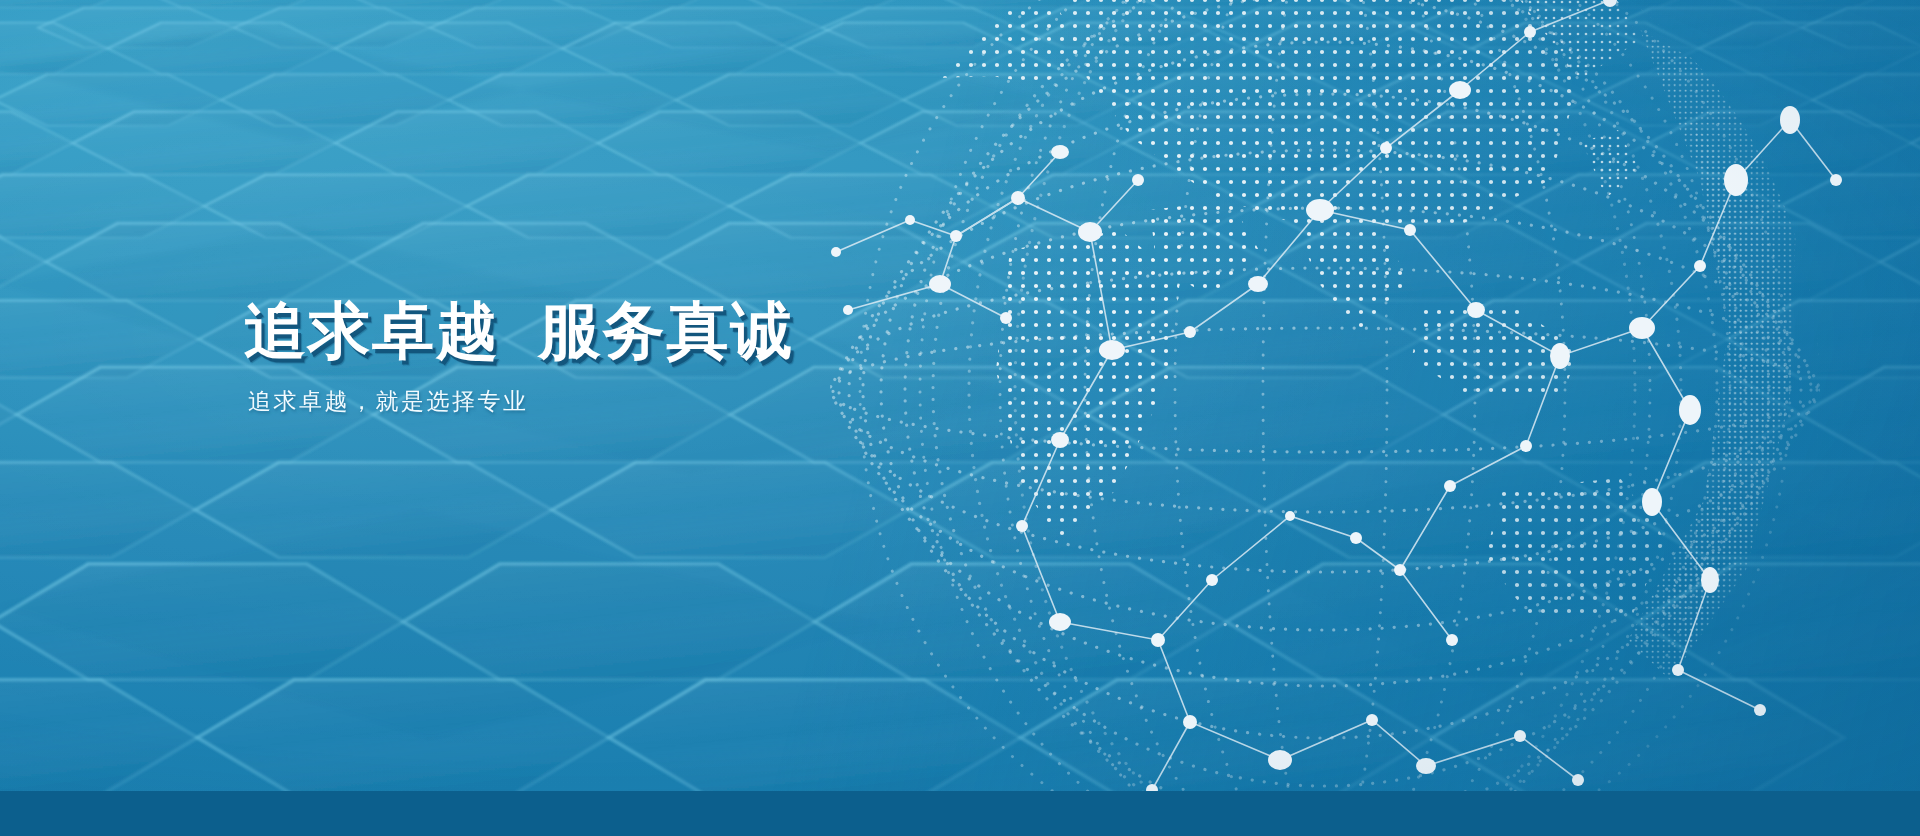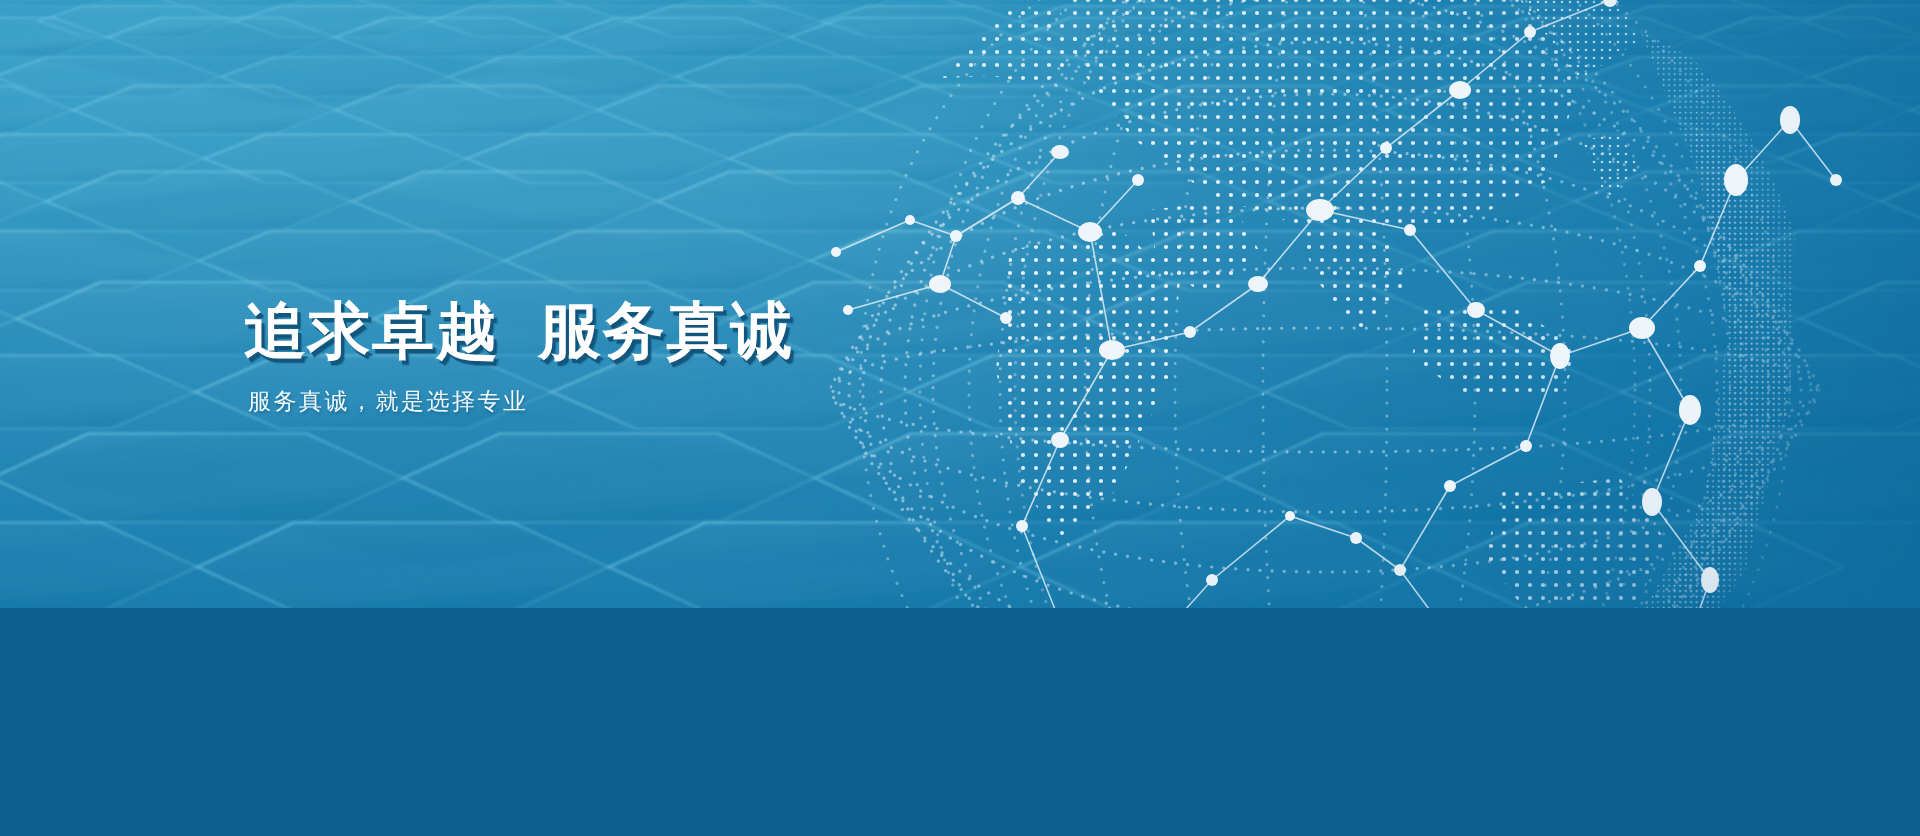--- a/index.html
+++ b/index.html
@@ -3,21 +3,21 @@
 <meta charset="utf-8">
 <style>
   html, body {
     margin: 0;
     padding: 0;
     background: #0c5f8d;
   }
   #stage {
     position: relative;
     width: 1920px;
-    height: 608px;
+    height: 791px;
     overflow: hidden;
     font-family: "Liberation Sans", "DejaVu Sans", sans-serif;
     background: #2c94bf;
   }
 
   
   .bg-base {
     position: absolute;
     inset: 0;
     background:
@@ -436,16 +436,16 @@
         <circle cx="1000" cy="830" r="6"></circle>
         <circle cx="1076" cy="300" r="6"></circle>
       </g>
     </svg>
   </div>
 
   <div class="bg-vignette"></div>
 
   <div class="copy">
     <h1 class="headline">追求卓越  服务真诚</h1>
-    <p class="subline">服务真诚，就是选择专业</p>
+    <p class="subline">追求卓越，就是选择专业</p>
   </div>
 
 </div>
 
 </body></html>

